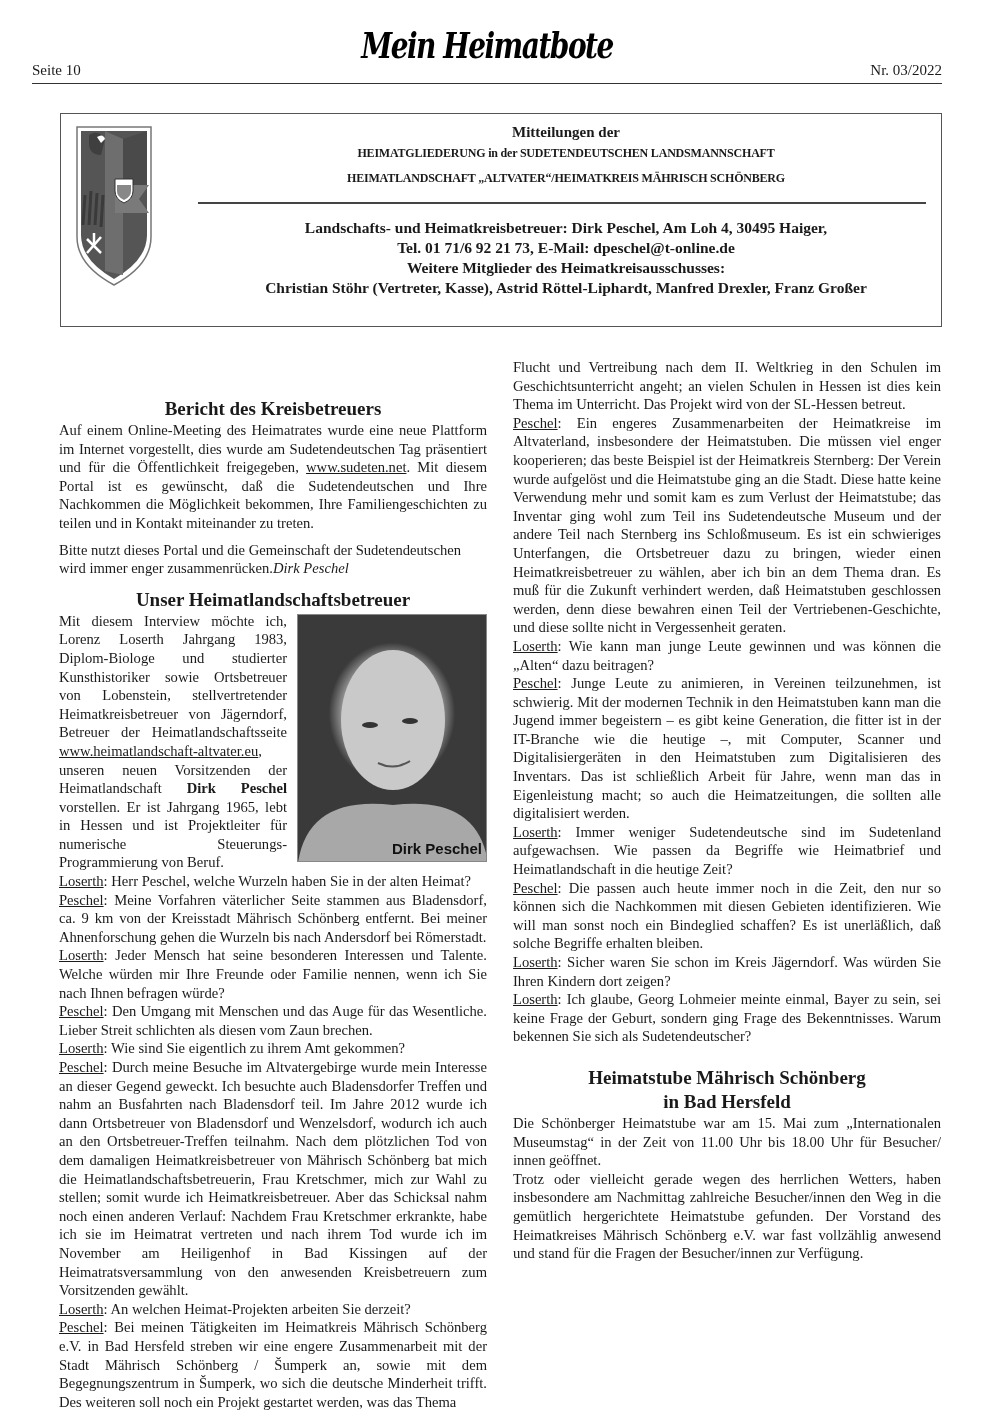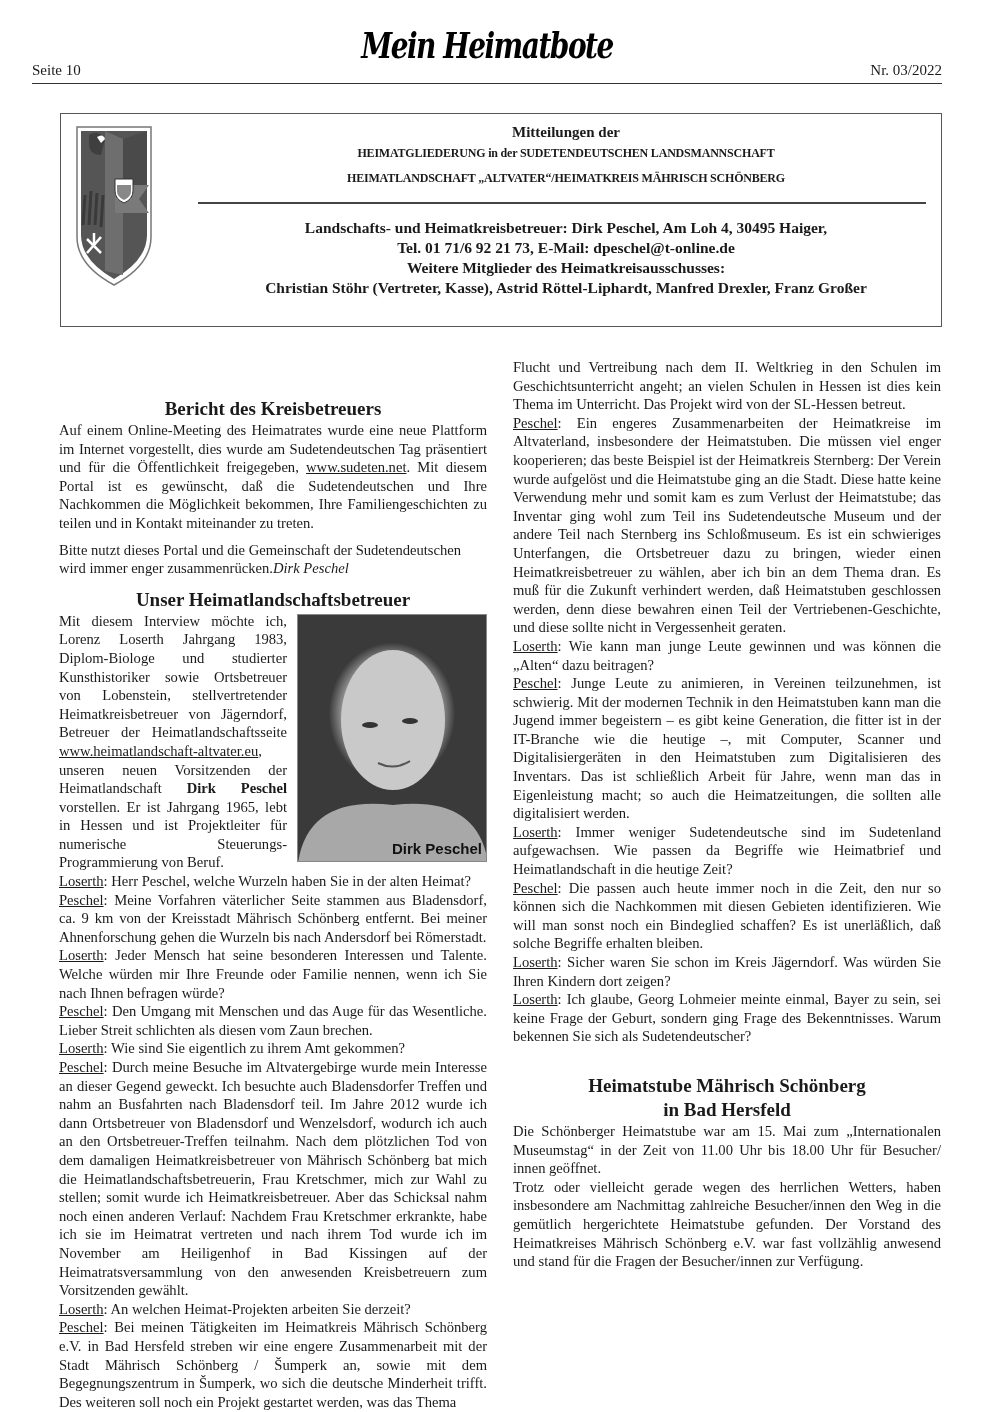--- a/index.html
+++ b/index.html
@@ -53,21 +53,21 @@
     position: relative; overflow: hidden; border: 1px solid #888;
     background: radial-gradient(ellipse 42% 36% at 50% 40%, #d9d9d9 0%, #bdbdbd 55%, #3a3a3a 80%),
                 #2d2d2d;
   }
   .photo-caption {
     position: absolute; right: 4px; bottom: 2px;
     font-family: "Liberation Sans", "DejaVu Sans", sans-serif; font-weight: bold;
     font-size: 15px; color: #111;
   }
   .bold { font-weight: bold; }
-  .section-gap { margin-top: 28px; }
+  .section-gap { margin-top: 20px; }
 </style>
 </head>
 <body>
 
 <div class="page-header">
   <span class="page-num">Seite 10</span>
   <span class="masthead">Mein Heimatbote</span>
   <span class="issue-num">Nr. 03/2022</span>
 </div>
 

